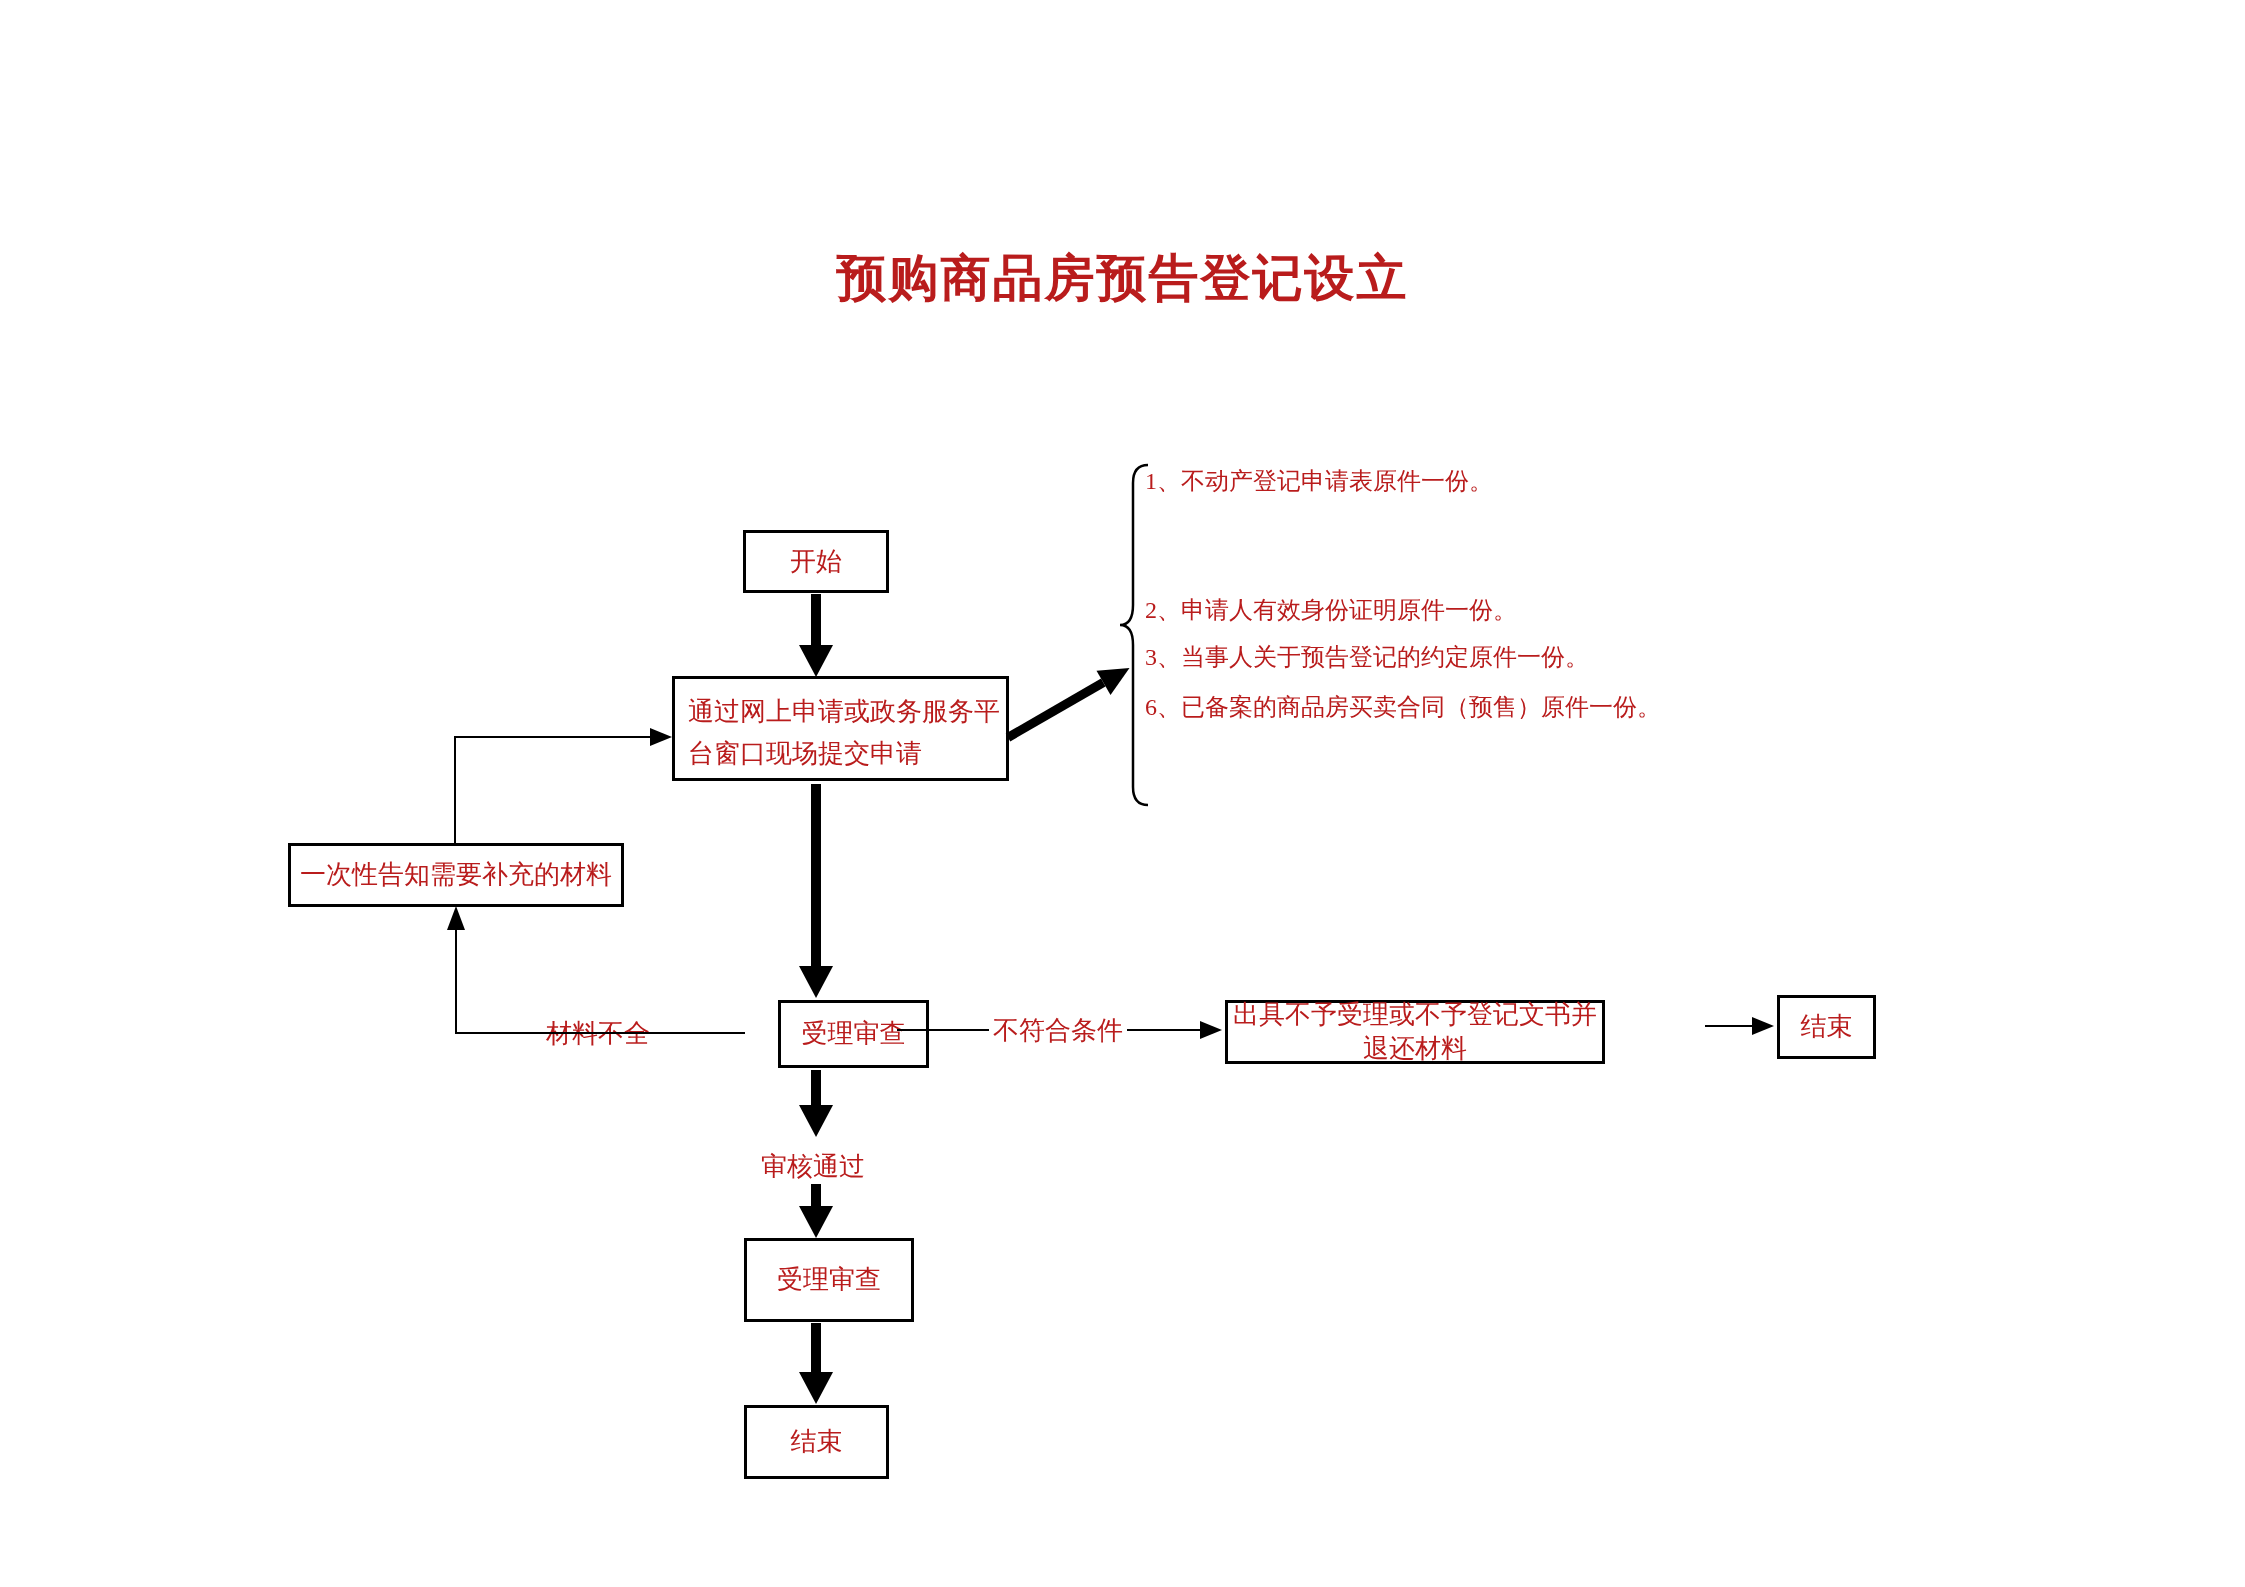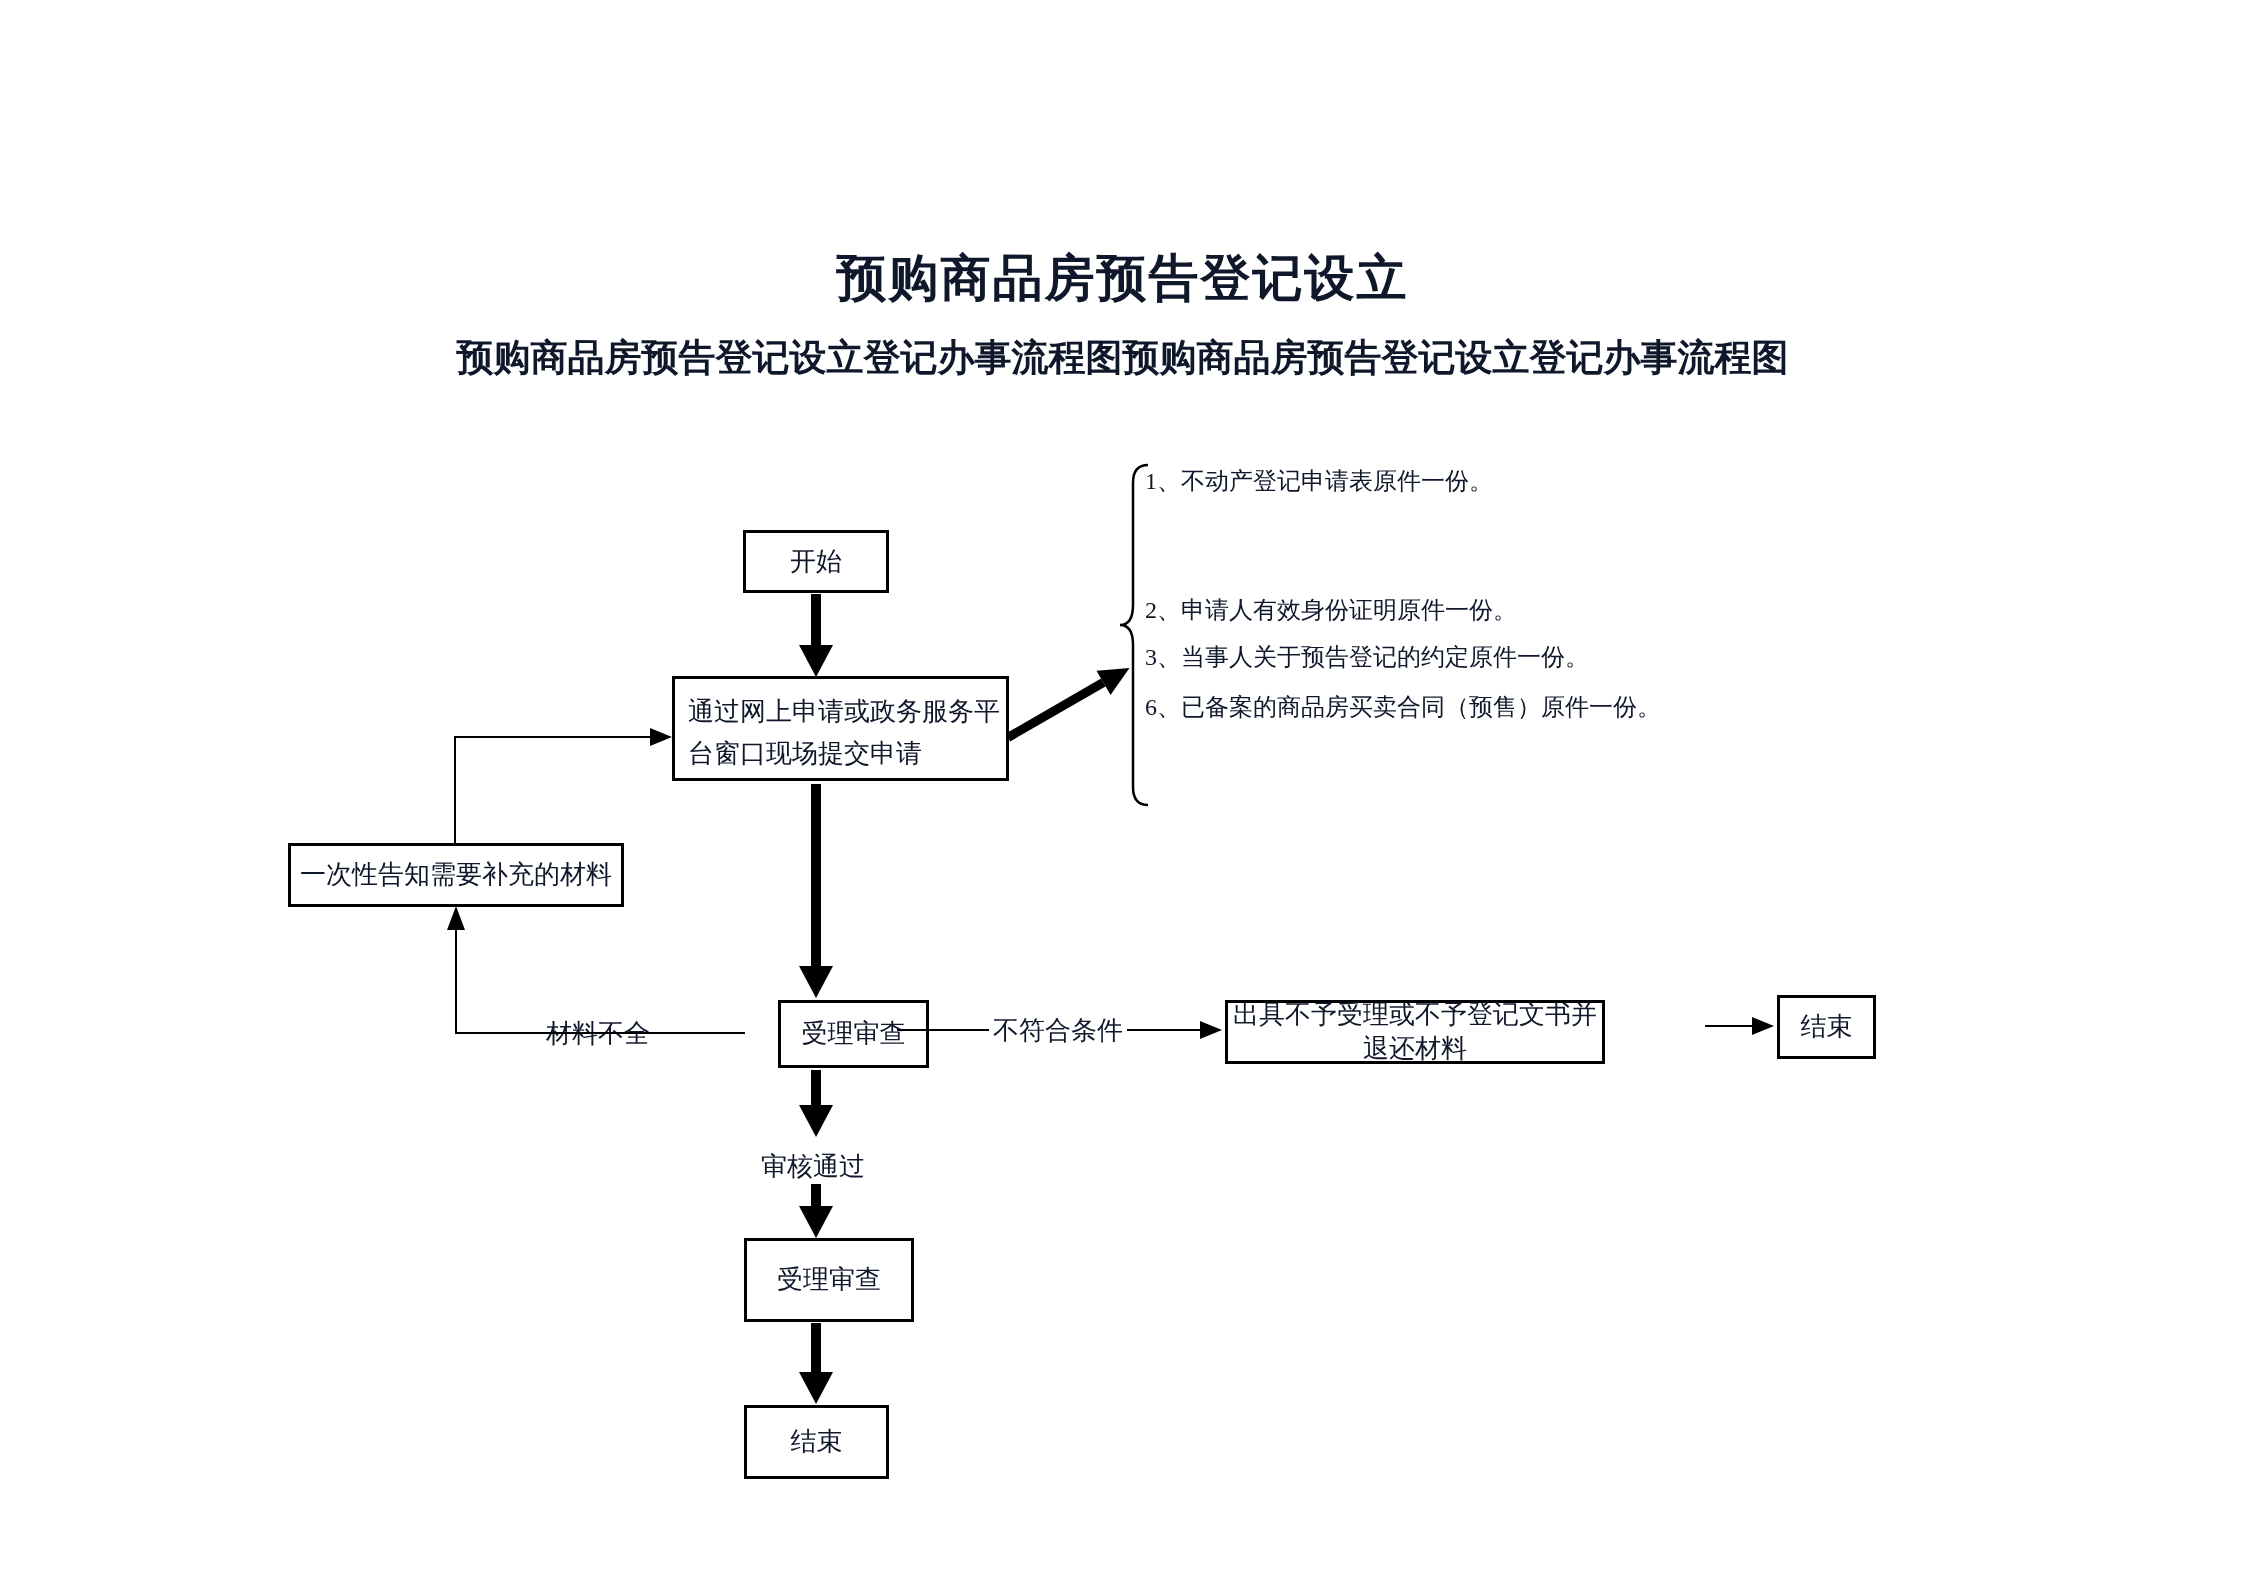--- a/index.html
+++ b/index.html
@@ -2,21 +2,21 @@
 <html><head>
 <meta charset="utf-8">
 <style>
   html,body{margin:0;padding:0;background:#ffffff;}
   #page{
     position:relative;
     width:2245px;height:1587px;
     background:#ffffff;
     overflow:hidden;
     font-family:"Liberation Serif","DejaVu Serif",serif;
-    color:#0f172a;
+    color:#b91c1c;
     text-decoration:underline;
   }
   .title{
     position:absolute;left:0;top:248px;width:2245px;
     text-align:center;font-size:50px;font-weight:bold;line-height:60px;
     letter-spacing:2px;
   }
   .subtitle{
     position:absolute;left:0;top:334px;width:2245px;
     text-align:center;font-size:37px;font-weight:bold;line-height:48px;
@@ -82,21 +82,20 @@
     font-size:24px;line-height:34px;white-space:nowrap;
   }
   .brace{position:absolute;left:1110px;top:455px;}
 </style>
 </head>
 <body>
 
 <div id="page">
 
   <div class="title">预购商品房预告登记设立</div>
-  <div class="subtitle">预购商品房预告登记设立登记办事流程图预购商品房预告登记设立登记办事流程图</div>
 
   <div class="node" style="left:743px;top:530px;width:146px;height:63px;">开始</div>
 
   <div class="node multiline" style="left:672px;top:676px;width:337px;height:105px;">通过网上申请或政务服务平台窗口现场提交申请</div>
 
   <div class="node" style="left:288px;top:843px;width:336px;height:64px;">一次性告知需要补充的材料</div>
 
   <div class="node" style="left:745px;top:1000px;width:151px;height:68px;margin-left:33px;">受理审查</div>
 
   <div class="node" style="left:1225px;top:1000px;width:380px;height:64px;">出具不予受理或不予登记文书并退还材料</div>

